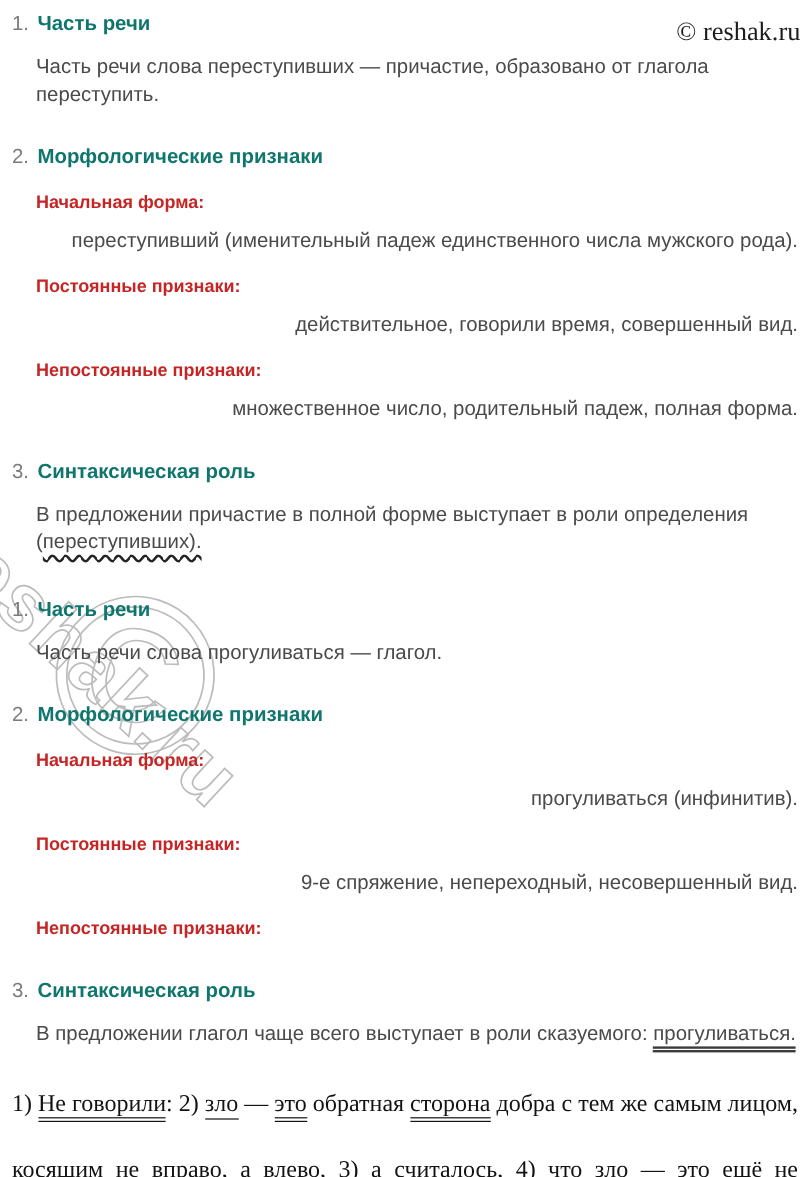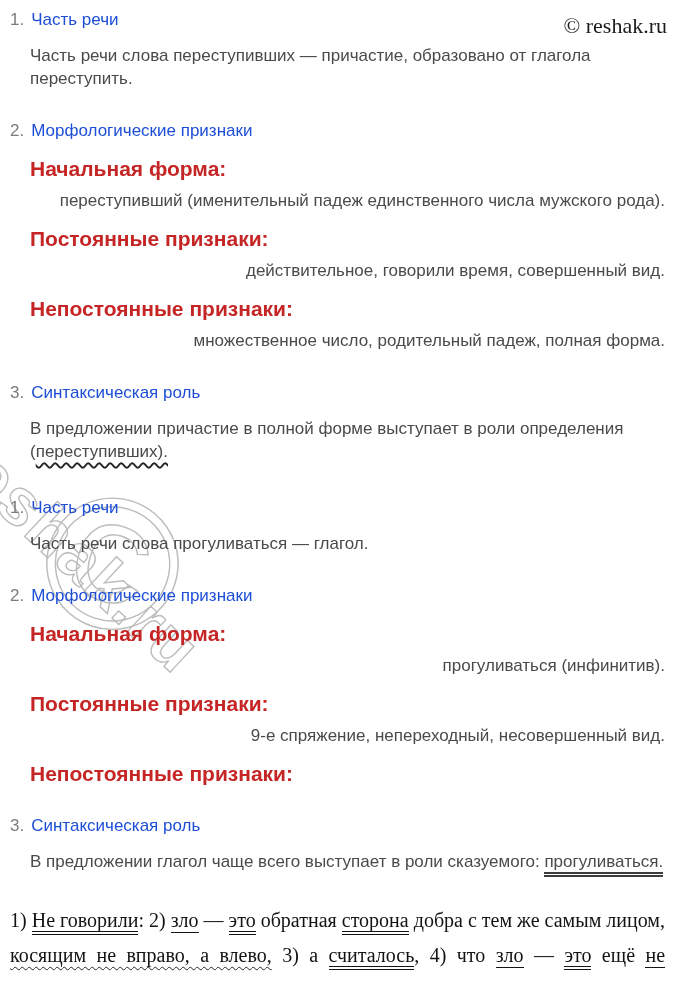--- a/index.html
+++ b/index.html
@@ -16,35 +16,35 @@
   .wm{position:absolute;z-index:0;color:transparent;-webkit-text-stroke:1.4px #bcbcbc;
       font-family:"Liberation Sans",sans-serif;pointer-events:none;}
   .wm-text{left:-14px;top:408px;font-size:66px;font-weight:bold;transform:rotate(43deg);transform-origin:0 0;letter-spacing:2px;}
   .wm-c{left:44px;top:448px;font-size:186px;transform:rotate(18deg);}
   
   .sec{position:relative;z-index:1;}
   .sec2{margin-top:34px;}
   .hrow{margin:30px 0 13px;font-size:17px;line-height:22px;}
   .item:first-child .hrow{margin-top:9px;}
   .num{color:#7b7b7b;margin-right:7px;}
-  .htxt{color:#1d4ed8;font-weight:normal;}
+  .htxt{color:#0f766e;font-weight:bold;}
   .body{margin:0 0 0 20px;font-size:17px;line-height:23px;color:#4a4a4a;}
-  .lab{margin:16px 0 9px 20px;font-size:21px;line-height:22px;font-weight:bold;color:#c52525;}
+  .lab{margin:16px 0 9px 20px;font-size:15px;line-height:22px;font-weight:bold;color:#c52525;}
   .pair .body{margin-bottom:4px;text-align:right;}
   .role .u-wavy{
     text-decoration-line:underline;text-decoration-style:wavy;
     text-decoration-color:#232323;text-decoration-thickness:2.4px;text-underline-offset:5px;text-align:center;
   }
   .role .u-double{border-bottom:5px double #3c3c3c;padding-bottom:1px;}
   
   .sentence{
     position:relative;z-index:1;margin-top:30px;
     font-family:"Liberation Serif",serif;font-size:20px;color:#131313;line-height:35px;
   }
-  .sline{width:100%;}
+  .sline{width:100%;margin-top:20px;}
   .sline.j{text-align:justify;text-align-last:justify;}
   .sentence .u-single{border-bottom:1.6px solid #131313;padding-bottom:1px;}
   .sentence .u-double{border-bottom:4.5px double #131313;}
   .sentence .u-wavy{
     text-decoration-line:underline;text-decoration-style:wavy;
     text-decoration-color:#2a2a2a;text-decoration-thickness:1.2px;text-underline-offset:4px;
   }
   .u-none{}
 </style>
 </head>

